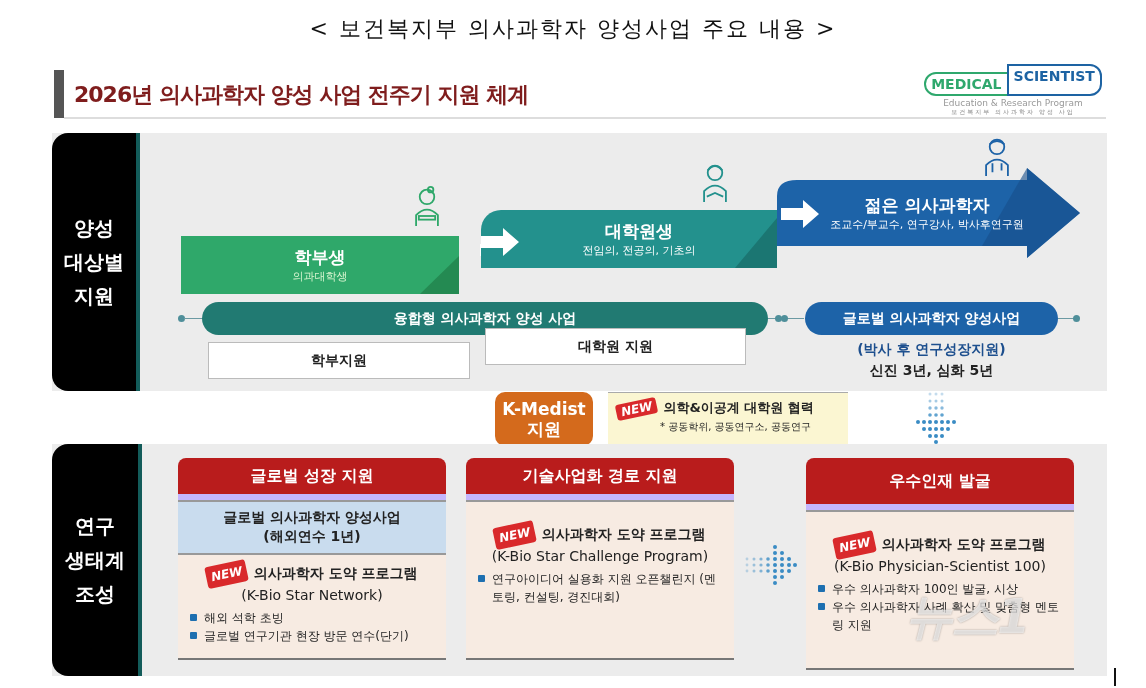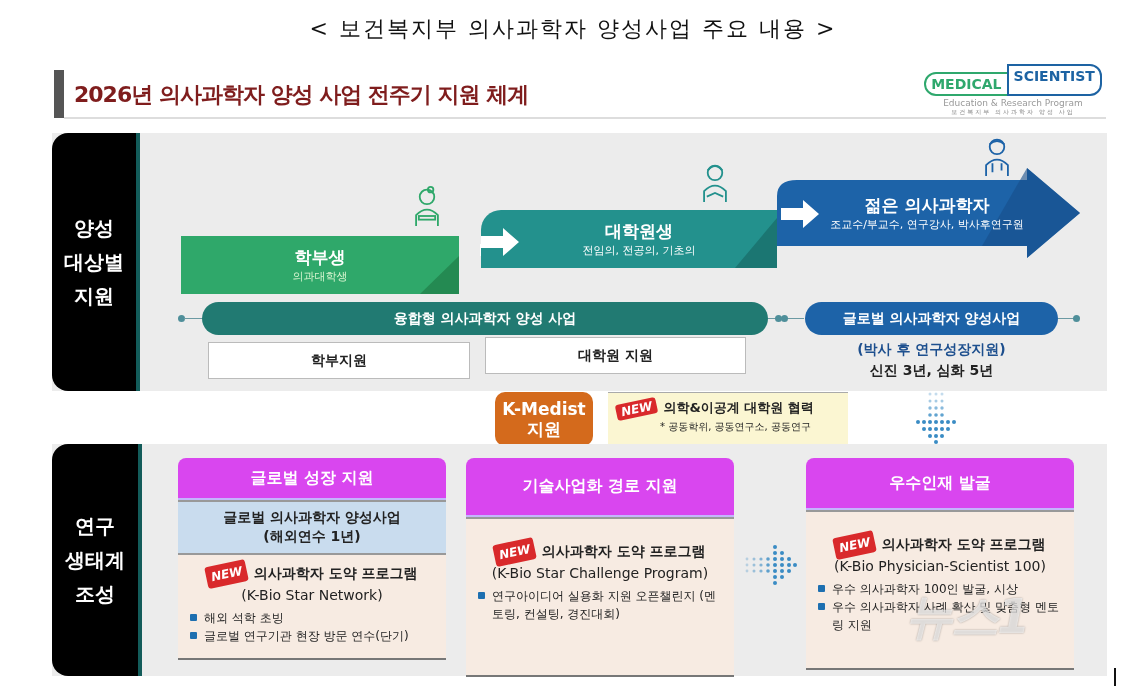--- a/index.html
+++ b/index.html
@@ -20,21 +20,21 @@
   .side { background: #000000; color: #fff; font-weight: bold; font-size: 20px; text-align: center; line-height: 34px; border-radius: 16px 0 0 16px; display: flex; align-items: center; justify-content: center; border-right: 4px solid #135c5a; }
 
   .stage { display: flex; flex-direction: column; justify-content: center; align-items: center; color: #fff; }
   .stage-title { font-size: 17px; font-weight: bold; }
   .stage-sub { font-size: 11px; }
   .pill { border-radius: 20px; color: #fff; font-size: 14px; font-weight: bold; display: flex; align-items: center; justify-content: center; }
   .box-white { background: #fff; border: 1px solid #bbb; display: flex; align-items: center; justify-content: center; font-size: 14px; font-weight: bold; color: #222; }
   .dot { width: 7px; height: 7px; border-radius: 50%; background: #4f8f9a; }
   .line-h { height: 1px; background: #6c9aa3; }
 
-  .card-head { background: #d946ef; color: #fff; font-size: 16px; font-weight: bold; text-align: left; border-radius: 8px 8px 0 0; display: flex; align-items: center; justify-content: center; border-bottom: 2px solid #c4b5fd; }
+  .card-head { background: #b91c1c; color: #fff; font-size: 16px; font-weight: bold; text-align: left; border-radius: 8px 8px 0 0; display: flex; align-items: center; justify-content: center; border-bottom: 6px solid #c4b5fd; }
   .card-body { background: #f7ebe2; border-top: 2px solid #999; border-bottom: 2px solid #777; padding: 8px 10px; }
   .new-badge { display: inline-block; background: #d9292b; color: #fff; font-weight: bold; font-style: italic; font-size: 12px; padding: 1px 5px; border-radius: 3px; transform: rotate(-12deg); margin-right: 6px; vertical-align: middle; }
   .prog-title { font-size: 14px; font-weight: bold; color: #222; text-align: center; line-height: 20px; }
   .bullets { list-style: none; font-size: 12px; color: #222; line-height: 18px; margin-top: 4px; }
   .bullets li { position: relative; padding-left: 16px; }
   .bullets li::before { content: ""; position: absolute; left: 2px; top: 5px; width: 7px; height: 7px; background: #1d6fb0; border-radius: 1px; }
 
   .person { width: 30px; height: 40px; }
   .watermark { left: 905px; top: 585px; font-size: 48px; font-weight: bold; font-style: italic; color: rgba(255,255,255,0.65); text-shadow: 0 0 2px rgba(0,0,0,0.35); letter-spacing: -2px; }
 </style>
@@ -116,21 +116,21 @@
 <div class="abs line-h" style="left:184px; top:318px; width:20px;"></div>
 <div class="abs pill" style="left:202px; top:302px; width:566px; height:33px; background:#217a72;">융합형 의사과학자 양성 사업</div>
 <div class="abs line-h" style="left:768px; top:318px; width:36px;"></div>
 <div class="abs dot" style="left:775px; top:315px;"></div>
 <div class="abs dot" style="left:781px; top:315px;"></div>
 <div class="abs pill" style="left:805px; top:302px; width:253px; height:33px; background:#1d63a8;">글로벌 의사과학자 양성사업</div>
 <div class="abs line-h" style="left:1058px; top:318px; width:18px;"></div>
 <div class="abs dot" style="left:1073px; top:315px;"></div>
 
 <div class="abs box-white" style="left:208px; top:342px; width:262px; height:37px;">학부지원</div>
-<div class="abs box-white" style="left:485px; top:337px; width:261px; height:37px;">대학원 지원</div>
+<div class="abs box-white" style="left:485px; top:328px; width:261px; height:37px;">대학원 지원</div>
 <div class="abs" style="left:805px; top:341px; width:253px; text-align:center; font-size:14px; font-weight:bold; color:#1d4f8e;">(박사 후 연구성장지원)</div>
 <div class="abs" style="left:805px; top:362px; width:253px; text-align:center; font-size:14px; font-weight:bold; color:#222;">신진 3년, 심화 5년</div>
 
 <div class="abs" style="left:495px; top:392px; width:98px; height:54px; background:#d46a1c; border-radius:10px; color:#fff; font-weight:bold; font-size:17px; text-align:center; display:flex; flex-direction:column; justify-content:center; line-height:20px;">
   <span>K-Medist</span>
   <span>지원</span>
 </div>
 <div class="abs" style="left:608px; top:392px; width:240px; height:54px; background:#fbf6d2; border-top:1px solid #aaa; border-bottom:1px solid #aaa; padding:6px 8px;">
   <div style="font-size:13px; font-weight:bold;"><span class="new-badge">NEW</span><span>의학&amp;이공계 대학원 협력</span></div>
   <div style="font-size:10px; margin-left:44px; margin-top:3px;">* 공동학위, 공동연구소, 공동연구</div>
@@ -184,21 +184,21 @@
     <div class="prog-title"><span class="new-badge">NEW</span><span>의사과학자 도약 프로그램</span></div>
     <div class="prog-title" style="font-weight:normal;">(K-Bio Star Network)</div>
     <ul class="bullets">
       <li>해외 석학 초빙</li>
       <li>글로벌 연구기관 현장 방문 연수(단기)</li>
     </ul>
   </div>
 </div>
 
 <div class="abs" style="left:466px; top:458px; width:268px;">
-  <div class="card-head" style="height:59px;">기술사업화 경로 지원</div>
+  <div class="card-head" style="height:42px;">기술사업화 경로 지원</div>
   <div class="card-body" style="height:160px; padding-top:22px;">
     <div class="prog-title"><span class="new-badge">NEW</span><span>의사과학자 도약 프로그램</span></div>
     <div class="prog-title" style="font-weight:normal;">(K-Bio Star Challenge Program)</div>
     <ul class="bullets">
       <li>연구아이디어 실용화 지원 오픈챌린지 (멘토링, 컨설팅, 경진대회)</li>
     </ul>
   </div>
 </div>
 
 <svg class="abs" style="left:743px; top:545px;" width="54" height="40" viewBox="0 0 54 40">

